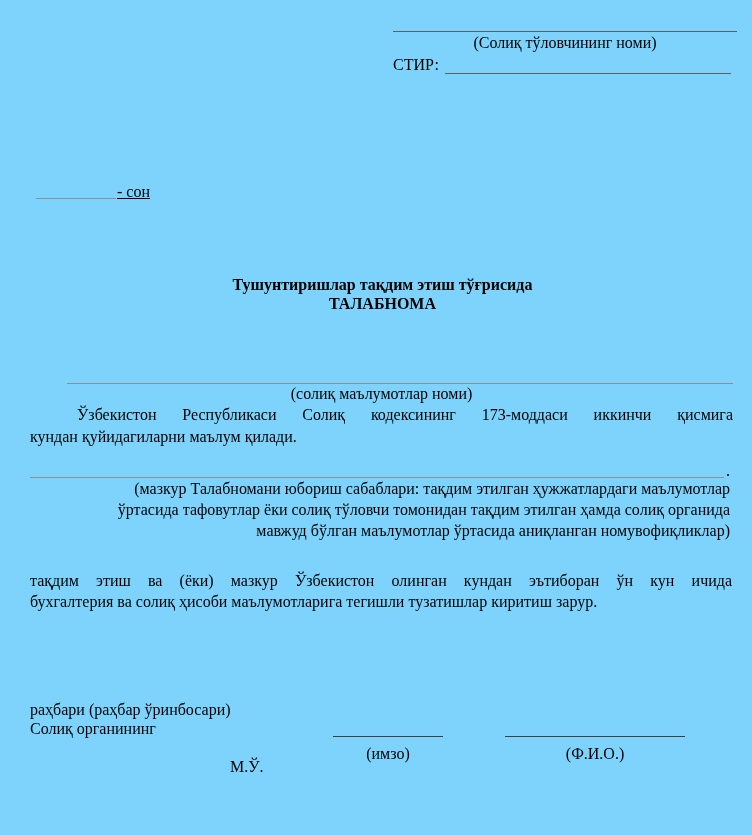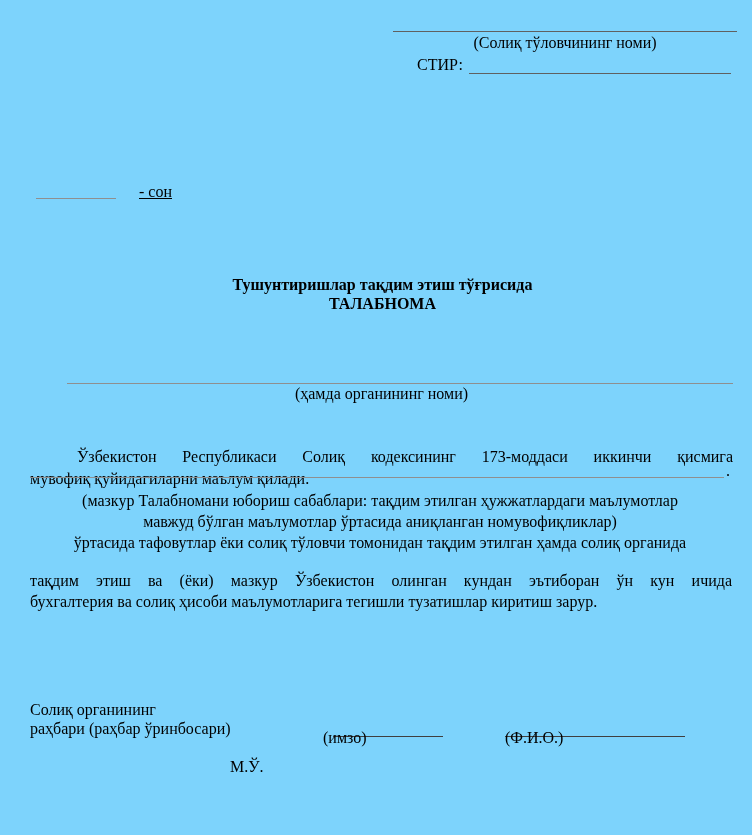--- a/index.html
+++ b/index.html
@@ -10,56 +10,56 @@
     background: #7dd3fc;
     font-family: "Liberation Serif", "DejaVu Serif", serif;
     font-size: 16px;
     color: #000000;
     overflow: hidden;
   }
   
   .taxpayer-block { position: absolute; left: 393px; top: 16px; width: 344px; }
   .tp-line { height: 15px; border-bottom: 1px solid #606060; }
   .tp-caption { text-align: center; line-height: 21px; }
-  .stir-row { display: flex; align-items: flex-end; margin-top: 2px; padding-right: 6px; line-height: 19px; margin-left: 24px; }
+  .stir-row { display: flex; align-items: flex-end; margin-top: 2px; padding-right: 6px; line-height: 19px; }
   .stir-field { flex: 1; margin-left: 6px; border-bottom: 1px solid #606060; height: 17px; }
   
   .date-block { position: absolute; left: 36px; top: 181px; line-height: 21px; }
   .blank { display: inline-block; border-bottom: 1px solid #8f8f8f; height: 14px; vertical-align: -2px; }
   .b-year { width: 37px; }
   .b-day { width: 35px; }
   .b-month { width: 82px; margin-left: 7px; }
   .b-number { width: 80px; }
   .yil-word { margin: 0 4px 0 4px; }
-  .son-word { margin-left: 23px; text-decoration: underline; }
+  .son-word { margin-left: 1px; text-decoration: underline; }
   
   .title-block { position: absolute; left: 30px; top: 276px; width: 705px; text-align: center; font-weight: bold; line-height: 18.5px; }
   
   .org-block { position: absolute; left: 30px; top: 369px; width: 703px; }
   .org-rule { margin-left: 37px; height: 14px; border-bottom: 1px solid #8f8f8f; }
   .org-caption { text-align: center; line-height: 20px; }
   .para-line { line-height: 21.5px; }
   .jline { text-align: justify; text-align-last: justify; }
-  .indent { text-indent: 47px; margin-top: 42px; }
+  .indent { text-indent: 47px; }
   
   .reasons-block { position: absolute; left: 30px; top: 463px; width: 700px; }
   .rule-row { display: flex; align-items: flex-end; }
   .reason-rule { flex: 1; height: 14px; border-bottom: 1px solid #8f8f8f; }
   .rule-period { padding-left: 2px; line-height: 14px; }
-  .reason-lines { margin-top: 12px; text-align: center; line-height: 21px; }
+  .reason-lines { text-align: right; line-height: 21px; }
   
   .para2-block { position: absolute; left: 30px; top: 570px; width: 702px; }
   .para2-block .para-line { line-height: 21px; }
   
   .sig-block { position: absolute; left: 30px; top: 701px; width: 705px; height: 100px; }
   .sig-label { line-height: 18.5px; }
   .sig-line { position: absolute; top: 21px; border-bottom: 1px solid #3f3f3f; height: 14px; }
   .sig-line-imzo { left: 303px; width: 110px; }
   .sig-line-fio { left: 475px; width: 180px; }
-  .sig-cap { position: absolute; top: 28px; text-align: left; }
+  .sig-cap { position: absolute; top: 44px; text-align: center; }
   .sig-cap-imzo { left: 293px; width: 130px; }
   .sig-cap-fio { left: 475px; width: 180px; }
   .stamp { position: absolute; left: 200px; top: 57px; }
 </style>
 </head>
 <body>
 
 <div class="page">
 
   <div class="taxpayer-block">
@@ -77,45 +77,45 @@
     </div>
   </div>
 
   <div class="title-block">
     <div>Тушунтиришлар тақдим этиш тўғрисида</div>
     <div>ТАЛАБНОМА</div>
   </div>
 
   <div class="org-block">
     <div class="org-rule"></div>
-    <div class="org-caption">(ҳамда органининг номи)</div>
+    <div class="org-caption">(солиқ маълумотлар номи)</div>
     <div class="para-line jline indent">Ўзбекистон Республикаси Солиқ кодексининг 173-моддаси иккинчи қисмига</div>
-    <div class="para-line">мувофиқ қуйидагиларни маълум қилади.</div>
+    <div class="para-line">кундан қуйидагиларни маълум қилади.</div>
   </div>
 
   <div class="reasons-block">
     <div class="rule-row">
       <span class="reason-rule"></span>
       <span class="rule-period">.</span>
     </div>
     <div class="reason-lines">
       <div>(мазкур Талабномани юбориш сабаблари: тақдим этилган ҳужжатлардаги маълумотлар</div>
+      <div>ўртасида тафовутлар ёки солиқ тўловчи томонидан тақдим этилган ҳамда солиқ органида</div>
       <div>мавжуд бўлган маълумотлар ўртасида аниқланган номувофиқликлар)</div>
-      <div>ўртасида тафовутлар ёки солиқ тўловчи томонидан тақдим этилган ҳамда солиқ органида</div>
     </div>
   </div>
 
   <div class="para2-block">
     <div class="para-line jline">тақдим этиш ва (ёки) мазкур Ўзбекистон олинган кундан эътиборан ўн кун ичида</div>
     <div class="para-line">бухгалтерия ва солиқ ҳисоби маълумотларига тегишли тузатишлар киритиш зарур.</div>
   </div>
 
   <div class="sig-block">
+    <div class="sig-label">раҳбари (раҳбар ўринбосари)</div>
     <div class="sig-label">Солиқ органининг</div>
-    <div class="sig-label">раҳбари (раҳбар ўринбосари)</div>
     <div class="sig-line sig-line-imzo"></div>
     <div class="sig-cap sig-cap-imzo">(имзо)</div>
     <div class="sig-line sig-line-fio"></div>
     <div class="sig-cap sig-cap-fio">(Ф.И.О.)</div>
     <div class="stamp">М.Ў.</div>
   </div>
 
 </div>
 
 </body></html>

